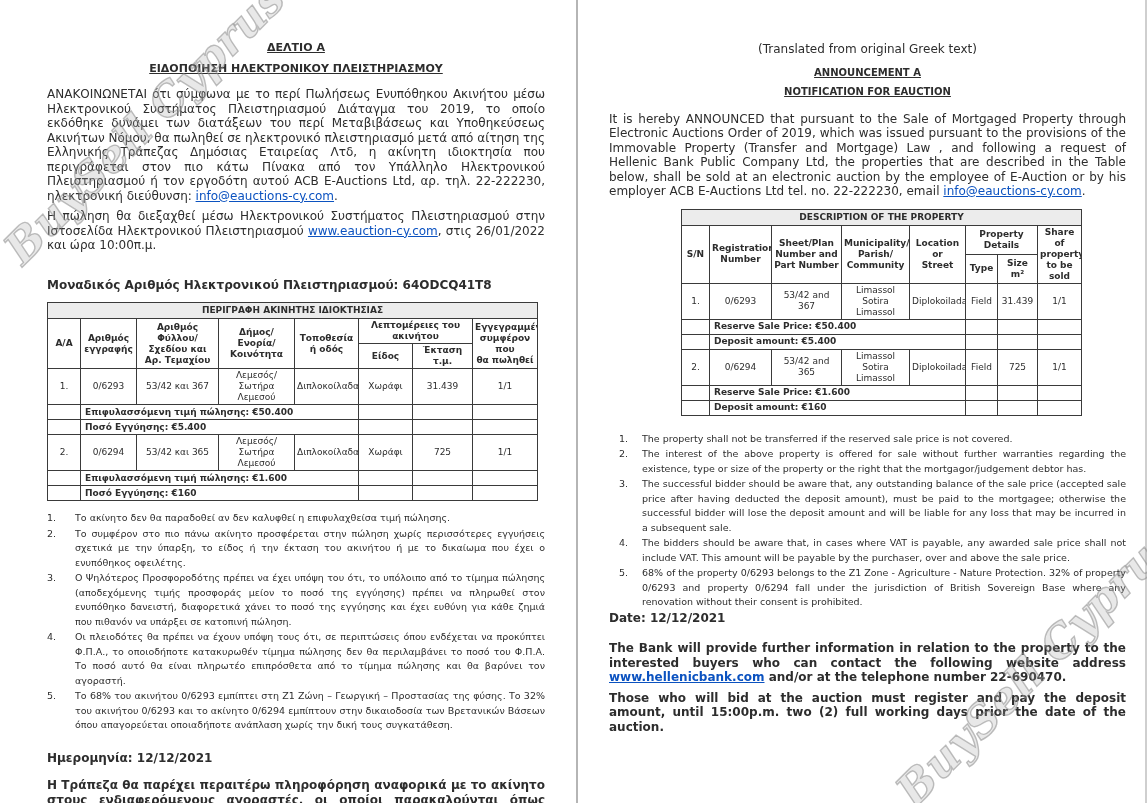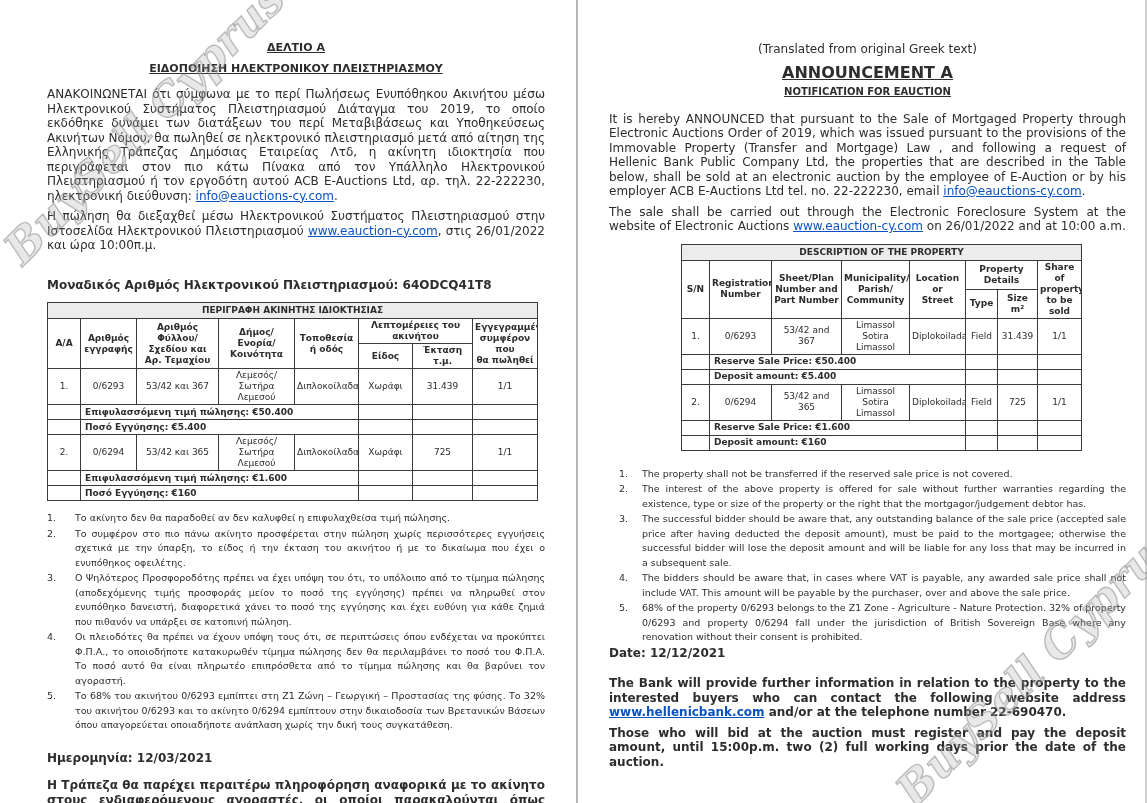--- a/index.html
+++ b/index.html
@@ -163,39 +163,38 @@
       <div class="li">
           <span class="n">4.</span>
           <span class="t">Οι πλειοδότες θα πρέπει να έχουν υπόψη τους ότι, σε περιπτώσεις όπου ενδέχεται να προκύπτει Φ.Π.Α., το οποιοδήποτε κατακυρωθέν τίμημα πώλησης δεν θα περιλαμβάνει το ποσό του Φ.Π.Α. Το ποσό αυτό θα είναι πληρωτέο επιπρόσθετα από το τίμημα πώλησης και θα βαρύνει τον αγοραστή.</span>
         </div>
       <div class="li">
           <span class="n">5.</span>
           <span class="t">Το 68% του ακινήτου 0/6293 εμπίπτει στη Ζ1 Ζώνη – Γεωργική – Προστασίας της φύσης. Το 32% του ακινήτου 0/6293 και το ακίνητο 0/6294 εμπίπτουν στην δικαιοδοσία των Βρετανικών Βάσεων όπου απαγορεύεται οποιαδήποτε ανάπλαση χωρίς την δική τους συγκατάθεση.</span>
         </div>
     </div>
 
-    <div class="para b" style="margin-top:18px;">Ημερομηνία: 12/03/2021</div>
+    <div class="para b" style="margin-top:18px;">Ημερομηνία: 12/12/2021</div>
 
     <div class="para j b" style="margin-top:13px;">
       <span>Η Τράπεζα θα παρέχει περαιτέρω πληροφόρηση αναφορικά με το ακίνητο στους ενδιαφερόμενους αγοραστές, οι οποίοι παρακαλούνται όπως απευθυνθούν στην ηλεκτρονική διεύθυνση </span><span class="link">www.hellenicbank.com</span><span> και/ή στο τηλέφωνο 22-690470.</span>
     </div>
 
   </div>
 
   <div class="page page-right">
     <div class="watermark wm-right">BuySell Cyprus</div>
 
     <div class="para c">(Translated from original Greek text)</div>
-    <div class="title c b u" style="margin-top:8px;font-size:16px;">ANNOUNCEMENT A</div>
+    <div class="title c b u" style="margin-top:8px;font-size:10px;">ANNOUNCEMENT A</div>
     <div class="title c b u" style="margin-top:4px;font-size:10px;">NOTIFICATION FOR EAUCTION</div>
 
     <div class="para j" style="margin-top:13px;">
       <span>It is hereby ANNOUNCED that pursuant to the Sale of Mortgaged Property through Electronic Auctions Order of 2019, which was issued pursuant to the provisions of the Immovable Property (Transfer and Mortgage) Law , and following a request of Hellenic Bank Public Company Ltd, the properties that are described in the Table below, shall be sold at an electronic auction by the employee of E-Auction or by his employer ACB E-Auctions Ltd tel. no. 22-222230, email </span><span class="link">info@eauctions-cy.com</span><span>.</span>
     </div>
-    <div class="para j" style="margin-top:6px;"><span>The sale shall be carried out through the Electronic Foreclosure System at the website of Electronic Auctions </span><span class="link">www.eauction-cy.com</span><span> on 26/01/2022 and at 10:00 a.m.</span></div>
 
 
     <table class="tbl" style="width:400px;margin-left:72px;">
       <colgroup>
         <col style="width:28px">
           <col style="width:62px">
           <col style="width:70px">
           <col style="width:68px">
         <col style="width:56px">
           <col style="width:32px">

